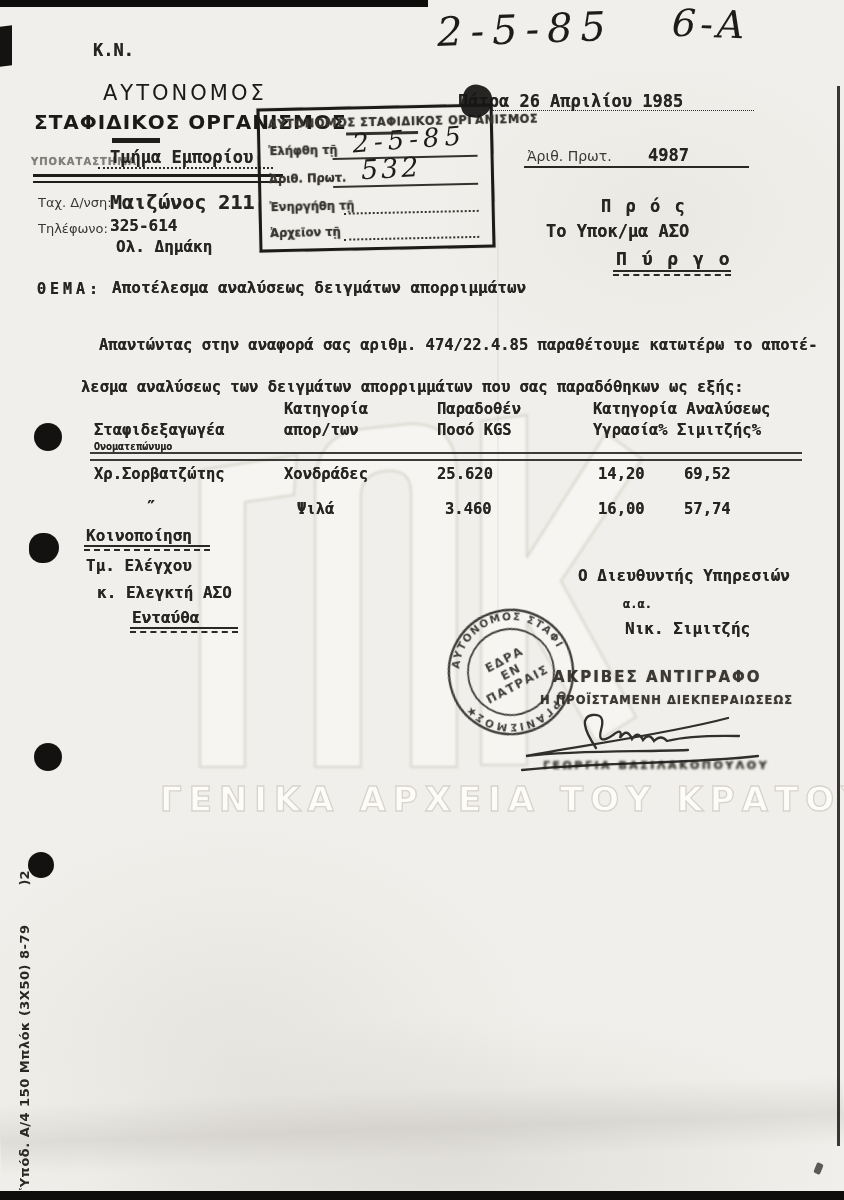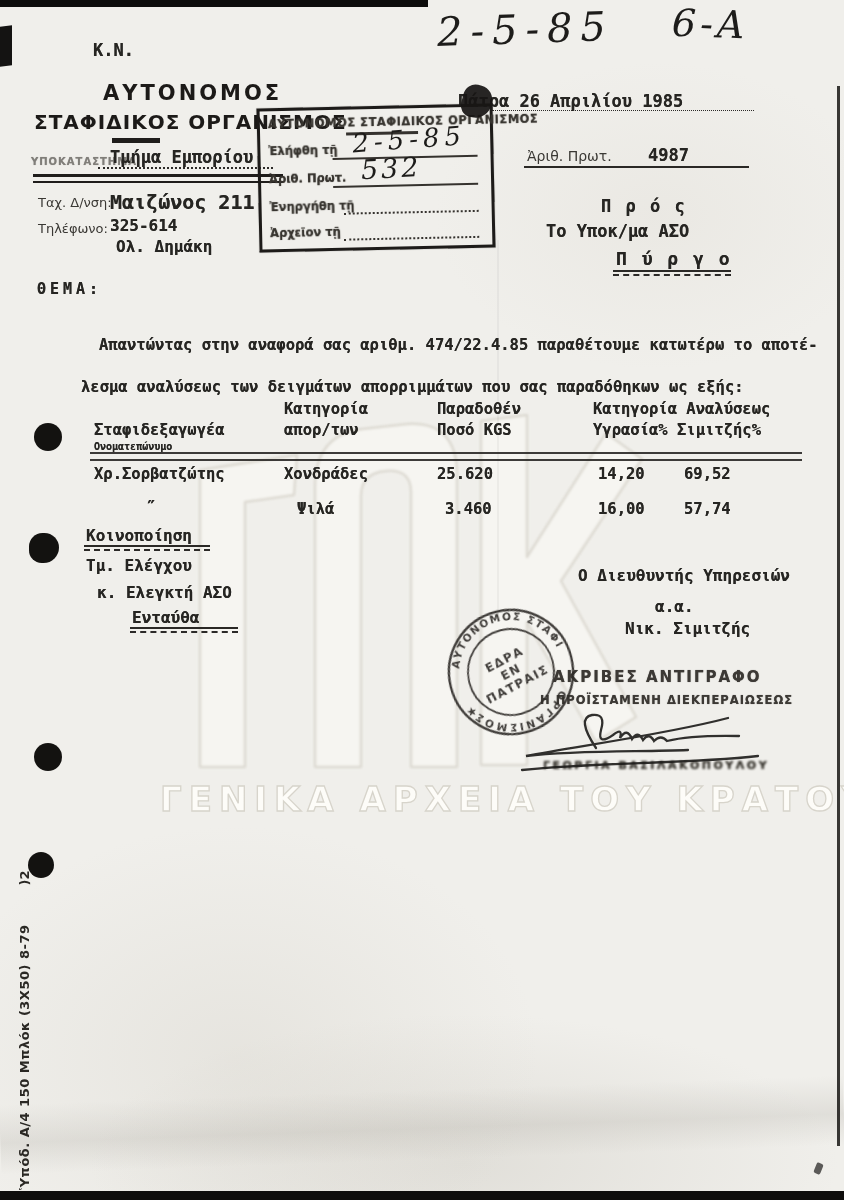--- a/index.html
+++ b/index.html
@@ -40,21 +40,21 @@
   </svg>
   <div class="abs z1 wm" style="left:160px;top:779px;font-size:34px;">ΓΕΝΙΚΑ ΑΡΧΕΙΑ ΤΟΥ ΚΡΑΤΟΥΣ</div>
   <div class="abs z1" style="left:497px;top:240px;width:2px;height:380px;background:rgba(60,58,54,.05);"></div>
   <div class="abs z1" style="left:0px;top:1090px;width:844px;height:70px;transform:rotate(-2deg);
               background:linear-gradient(180deg,transparent,rgba(150,146,137,.18) 55%,transparent);"></div>
 
   <div class="abs z3 hand" style="left:437px;top:6px;font-size:40px;letter-spacing:8px;transform:rotate(-2deg);">2-5-85</div>
   <div class="abs z3 hand" style="left:672px;top:2px;font-size:38px;letter-spacing:4px;transform:rotate(2deg);">6-Α</div>
 
   <div class="abs z2 typed" style="left:93px;top:40px;font-size:17px;">Κ.Ν.</div>
-  <div class="abs z2" style="left:103px;top:81px;font-size:21px;font-weight:bold;letter-spacing:3px;color:#1c1a18;">ΑΥΤΟΝΟΜΟΣ</div>
+  <div class="abs z2" style="left:103px;top:81px;font-size:21px;font-weight:normal;letter-spacing:3px;color:#1c1a18;">ΑΥΤΟΝΟΜΟΣ</div>
   <div class="abs z2" style="left:34px;top:110px;font-size:20px;font-weight:bold;letter-spacing:1px;color:#1c1a18;">ΣΤΑΦΙΔΙΚΟΣ ΟΡΓΑΝΙΣΜΟΣ</div>
   <div class="abs z2" style="left:112px;top:138px;width:48px;height:5px;background:#1f1d1b;"></div>
 
   <div class="abs z2 stampink" style="left:31px;top:156px;font-size:10px;letter-spacing:1px;opacity:.6;filter:blur(.5px);">ΥΠΟΚΑΤΑΣΤΗΜΑ</div>
   <div class="abs z2 typed" style="left:110px;top:147px;font-size:17px;">Τμήμα Εμπορίου</div>
   <div class="abs z2 dotline" style="left:98px;top:167px;width:175px;"></div>
   <div class="abs z2 dblrule" style="left:33px;top:174px;width:250px;"></div>
 
   <div class="abs z2 printed" style="left:38px;top:195px;font-size:13px;">Ταχ. Δ/νση:</div>
   <div class="abs z2 typed" style="left:110px;top:190px;font-size:20px;">Μαιζώνος 211</div>
@@ -91,20 +91,21 @@
   <div class="abs z2 typed" style="left:648px;top:145px;font-size:17px;">4987</div>
   <div class="abs z2 solidline" style="left:524px;top:166px;width:225px;"></div>
 
   <div class="abs z2 typed" style="left:601px;top:196px;font-size:17px;letter-spacing:2px;">Π ρ ό ς</div>
   <div class="abs z2 typed" style="left:546px;top:221px;font-size:17px;">Το Υποκ/μα ΑΣΟ</div>
   <div class="abs z2 typed" style="left:616px;top:248px;font-size:18px;letter-spacing:2px;">Π ύ ρ γ ο</div>
   <div class="abs z2 solidline" style="left:613px;top:270px;width:118px;"></div>
   <div class="abs z2 dashline" style="left:613px;top:274px;width:118px;"></div>
 
   <div class="abs z2 typed" style="left:37px;top:280px;font-size:15px;letter-spacing:4px;">ΘΕΜΑ:</div>
+  <div class="abs z2 typed" style="left:112px;top:278px;font-size:16px;">Αποτέλεσμα αναλύσεως δειγμάτων απορριμμάτων</div>
 
   <div class="abs z2 typed" style="left:99px;top:336px;font-size:15.5px;">Απαντώντας στην αναφορά σας αριθμ. 474/22.4.85 παραθέτουμε κατωτέρω το αποτέ-</div>
   <div class="abs z2 typed" style="left:81px;top:378px;font-size:15.5px;">λεσμα αναλύσεως των δειγμάτων απορριμμάτων που σας παραδόθηκων ως εξής:</div>
 
   <div class="abs z2 typed" style="left:94px;top:400px;font-size:10px;margin-top:41px;">Ονοματεπώνυμο</div>
   <div class="abs z2 typed" style="left:94px;top:421px;font-size:15.5px;">Σταφιδεξαγωγέα</div>
   <div class="abs z2 typed" style="left:284px;top:400px;font-size:15.5px;">Κατηγορία</div>
   <div class="abs z2 typed" style="left:284px;top:421px;font-size:15.5px;">απορ/των</div>
   <div class="abs z2 typed" style="left:437px;top:400px;font-size:15.5px;text-align:center;">Παραδοθέν</div>
   <div class="abs z2 typed" style="left:437px;top:421px;font-size:15.5px;">Ποσό KGS</div>
@@ -131,21 +132,21 @@
   <div class="abs z2 typed" style="left:86px;top:526px;font-size:16px;">Κοινοποίηση</div>
   <div class="abs z2 solidline" style="left:84px;top:545px;width:126px;"></div>
   <div class="abs z2 dashline" style="left:84px;top:549px;width:126px;"></div>
   <div class="abs z2 typed" style="left:86px;top:556px;font-size:16px;">Τμ. Ελέγχου</div>
   <div class="abs z2 typed" style="left:97px;top:583px;font-size:16px;">κ. Ελεγκτή ΑΣΟ</div>
   <div class="abs z2 typed" style="left:132px;top:608px;font-size:16px;">Ενταύθα</div>
   <div class="abs z2 solidline" style="left:130px;top:627px;width:108px;"></div>
   <div class="abs z2 dashline" style="left:130px;top:631px;width:108px;"></div>
 
   <div class="abs z2 typed" style="left:578px;top:566px;font-size:16px;">Ο Διευθυντής Υπηρεσιών</div>
-  <div class="abs z2 typed" style="left:655px;top:597px;font-size:16px;">α.α.</div>
+  <div class="abs z2 typed" style="left:623px;top:597px;font-size:12px;">α.α.</div>
   <div class="abs z2 typed" style="left:625px;top:619px;font-size:16px;">Νικ. Σιμιτζής</div>
 
   <svg class="abs z3" style="left:431px;top:592px;transform:rotate(-14deg);opacity:.9;filter:blur(.2px);" width="160" height="160" viewBox="0 0 160 160">
     <circle cx="80" cy="80" r="62" fill="none" stroke="#2e2b28" stroke-width="2.4"></circle>
     <circle cx="80" cy="80" r="43" fill="none" stroke="#2e2b28" stroke-width="1.8"></circle>
     <defs>
       <path id="arcTop" d="M 29.8 66.5 A 52 52 0 0 1 130.2 66.5"></path>
       <path id="arcBottom" d="M 127.1 102 A 52 52 0 0 1 32.9 102"></path>
     </defs>
     <text font-family="DejaVu Sans, sans-serif" font-size="10.5" font-weight="bold" fill="#2e2b28" letter-spacing="1.4">

